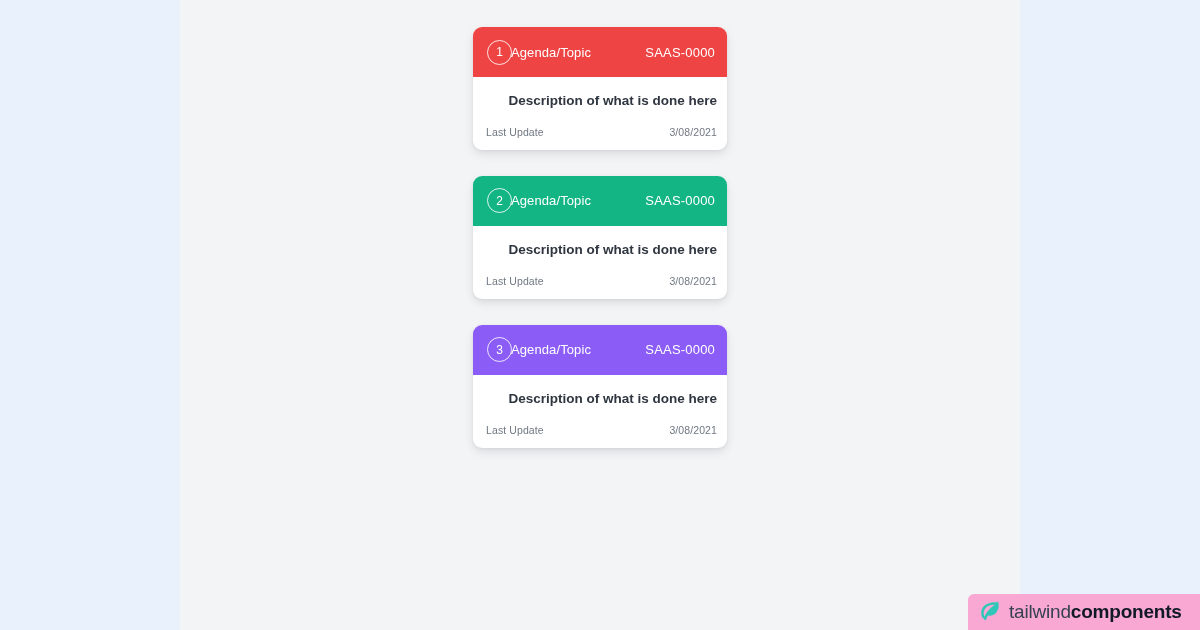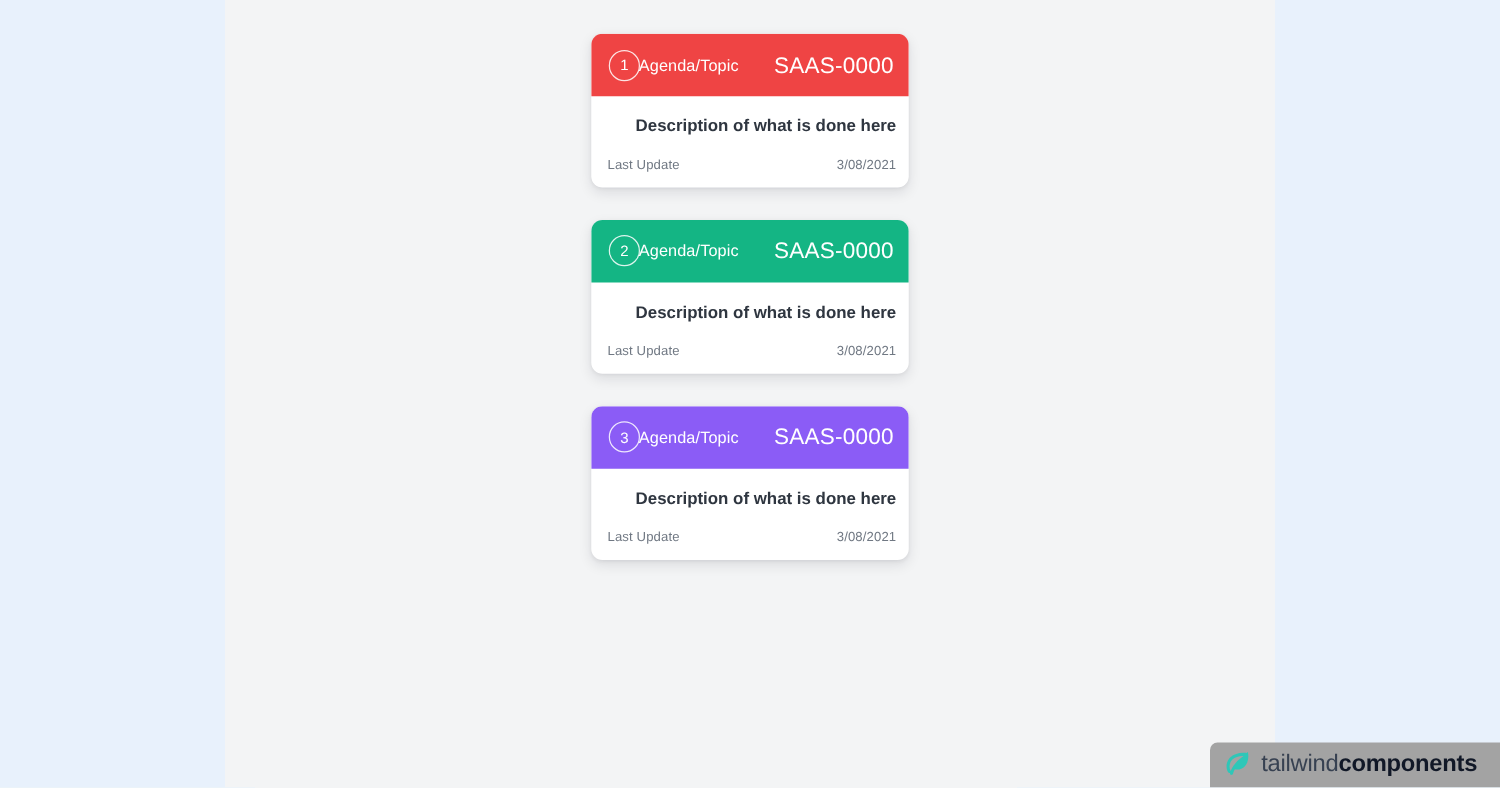--- a/index.html
+++ b/index.html
@@ -74,21 +74,21 @@
     color: #ffffff;
     font-size: 13px;
     letter-spacing: 0.1px;
     margin-left: -1px;
     white-space: nowrap;
     text-align: center;
   }
 
   .card-code {
     color: #ffffff;
-    font-size: 18px;
+    font-size: 13px;
     margin-left: auto;
     letter-spacing: 0.2px;
     white-space: nowrap;
   }
 
   .card-body {
     padding: 16px 10px 10px 10px;
     text-align: right;
     font-weight: bold;
   }
@@ -115,21 +115,21 @@
     white-space: nowrap;
   }
 
   
   #watermark {
     position: absolute;
     left: 968px;
     top: 594px;
     width: 232px;
     height: 36px;
-    background: #a3a3a3;
+    background: #f9a8d4;
     border-top-left-radius: 6px;
     display: flex;
     align-items: center;
     padding-left: 8px;
   }
   #watermark-leaf {
     width: 26px;
     height: 26px;
     min-width: 26px;
     display: block;

